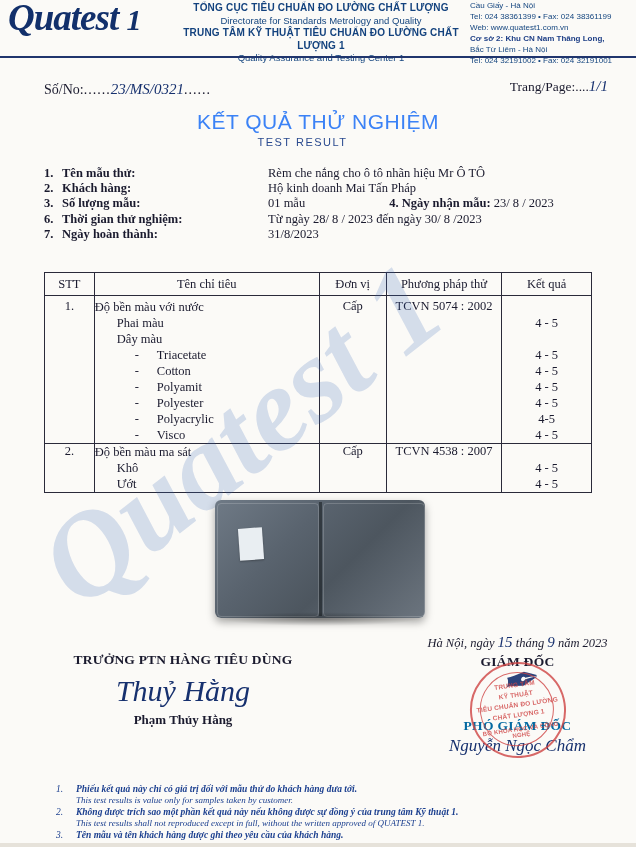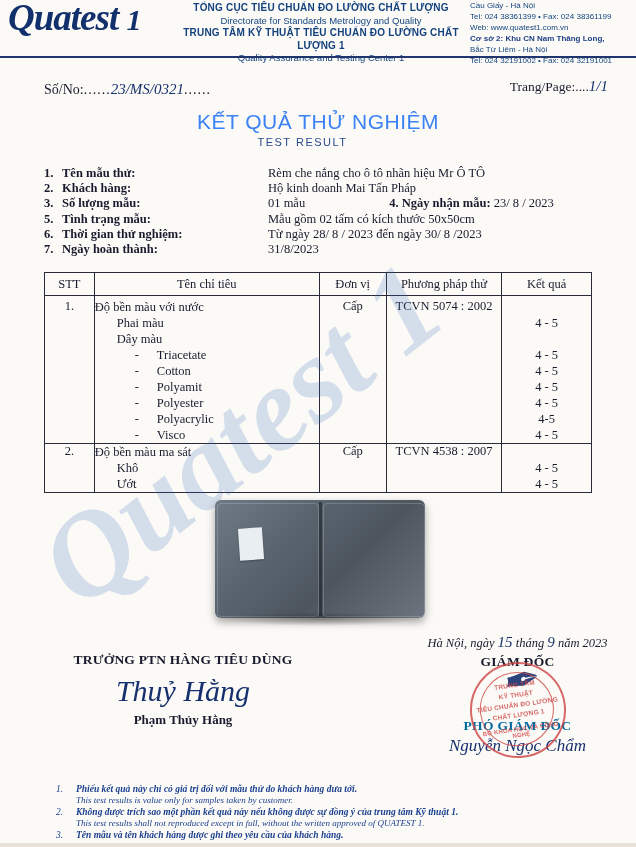--- a/index.html
+++ b/index.html
@@ -179,23 +179,20 @@
 
   <div class="info">
     <div class="row">
       <span class="num">1.</span><span class="lbl">Tên mẫu thử:</span><span class="val">Rèm che nắng cho ô tô nhãn hiệu Mr Ô TÔ</span>
     </div>
     <div class="row">
       <span class="num">2.</span><span class="lbl">Khách hàng:</span><span class="val">Hộ kinh doanh Mai Tấn Pháp</span>
     </div>
     <div class="row">
       <span class="num">3.</span><span class="lbl">Số lượng mẫu:</span><span class="val">01 mẫu</span><span style="display:inline-block;width:84px;"></span><span class="lbl2">4. Ngày nhận mẫu:</span>&nbsp;<span class="val">23/ 8 / 2023</span>
-    </div>
-    <div class="row">
-      <span class="num">5.</span><span class="lbl">Tình trạng mẫu:</span><span class="val">Mẫu gồm 02 tấm có kích thước 50x50cm</span>
     </div>
     <div class="row">
       <span class="num">6.</span><span class="lbl">Thời gian thử nghiệm:</span><span class="val">Từ ngày 28/ 8 / 2023 đến ngày 30/ 8 /2023</span>
     </div>
     <div class="row">
       <span class="num">7.</span><span class="lbl">Ngày hoàn thành:</span><span class="val">31/8/2023</span>
     </div>
   </div>
 
   <table class="results">

